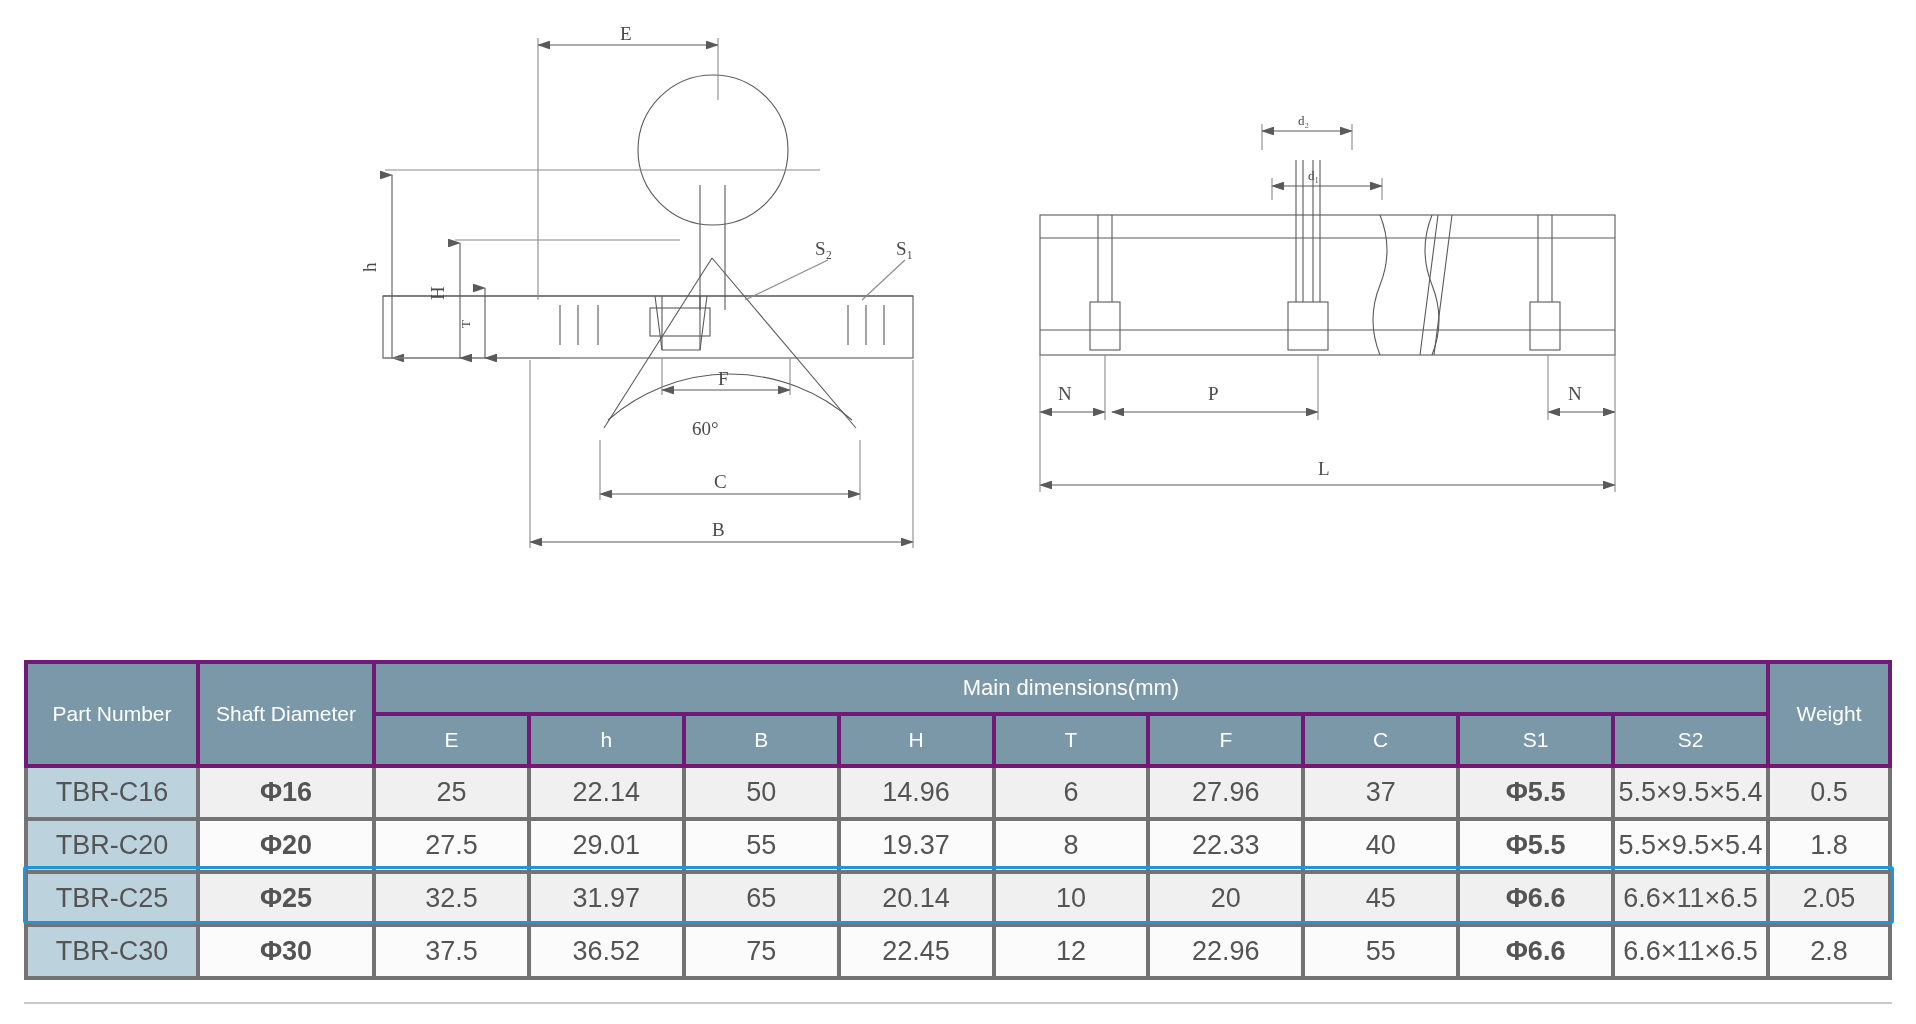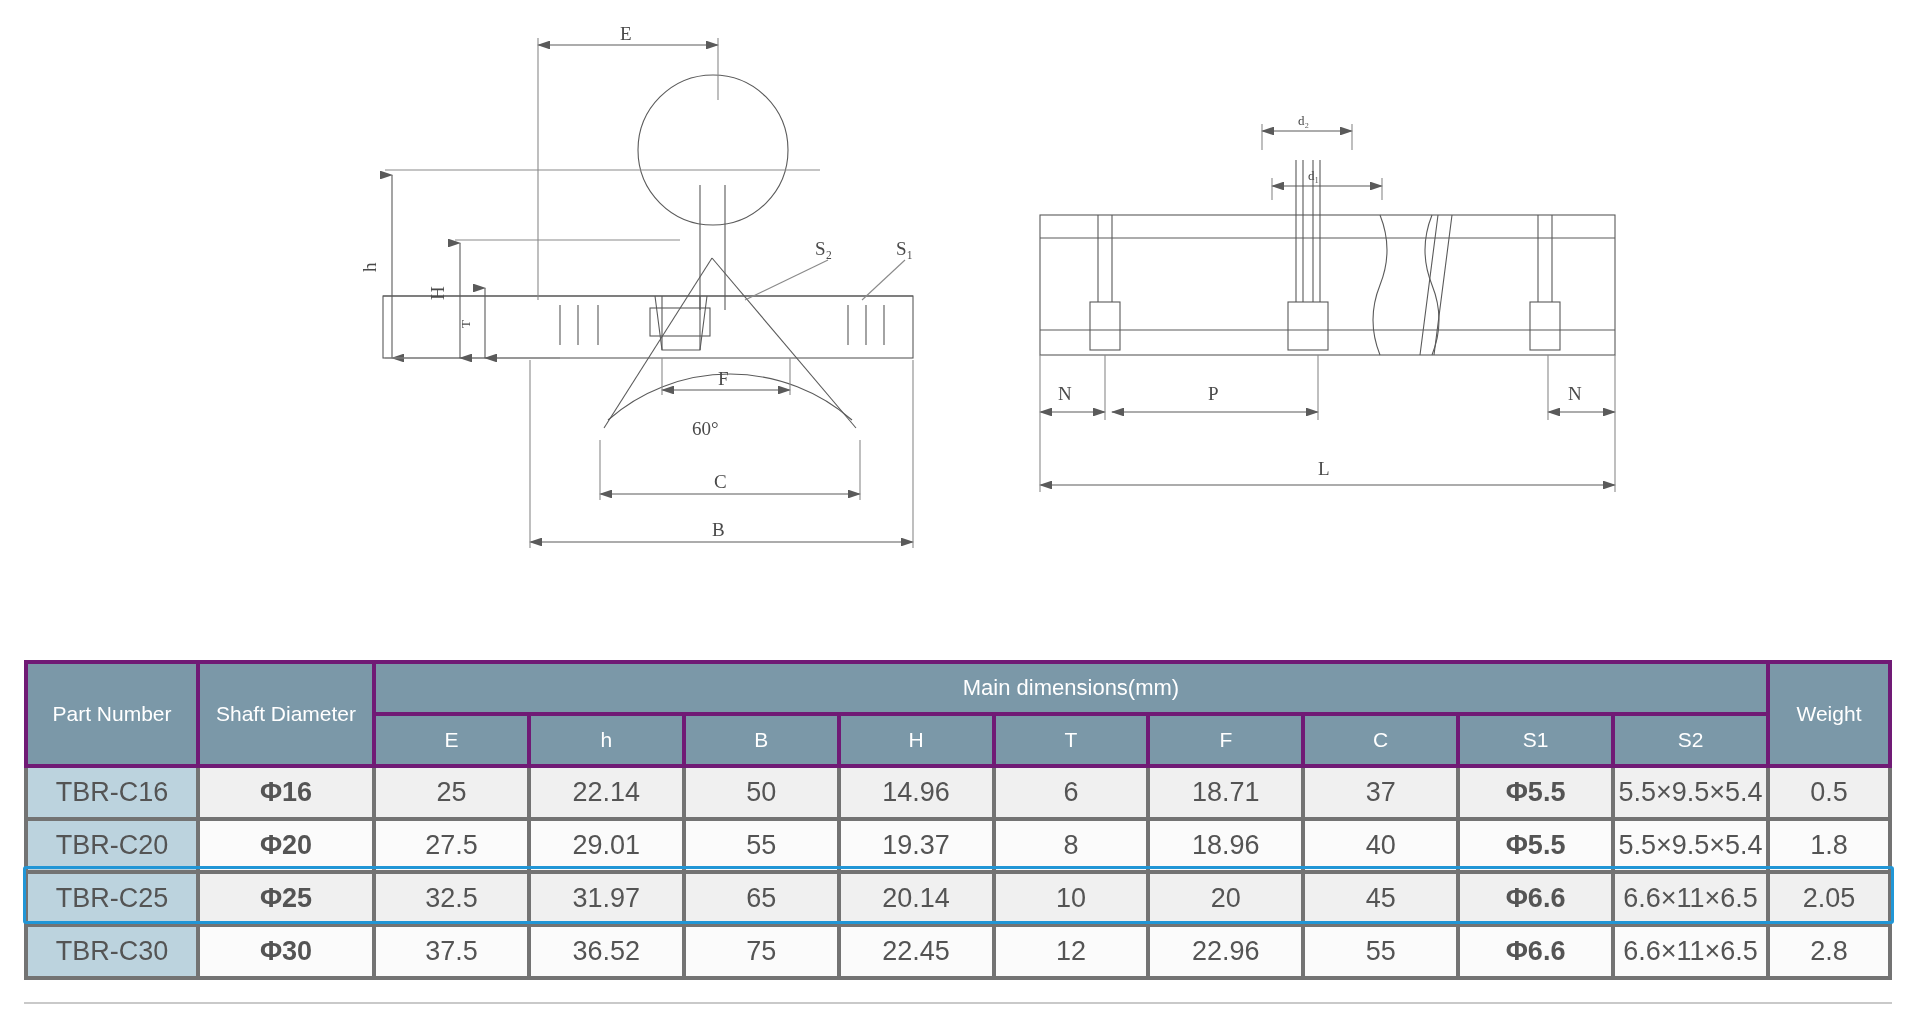--- a/index.html
+++ b/index.html
@@ -241,35 +241,35 @@
       </thead>
       <tbody>
         <tr class="row-even">
           <td class="part">TBR-C16</td>
           <td class="shaft">Φ16</td>
           <td>25</td>
           <td>22.14</td>
           <td>50</td>
           <td>14.96</td>
           <td>6</td>
-          <td>18.71</td>
+          <td>27.96</td>
           <td>37</td>
           <td class="s1">Φ5.5</td>
           <td>5.5×9.5×5.4</td>
           <td>0.5</td>
         </tr>
         <tr class="row-odd">
           <td class="part">TBR-C20</td>
           <td class="shaft">Φ20</td>
           <td>27.5</td>
           <td>29.01</td>
           <td>55</td>
           <td>19.37</td>
           <td>8</td>
-          <td>18.96</td>
+          <td>22.33</td>
           <td>40</td>
           <td class="s1">Φ5.5</td>
           <td>5.5×9.5×5.4</td>
           <td>1.8</td>
         </tr>
         <tr class="row-even highlight">
           <td class="part">TBR-C25</td>
           <td class="shaft">Φ25</td>
           <td>32.5</td>
           <td>31.97</td>

